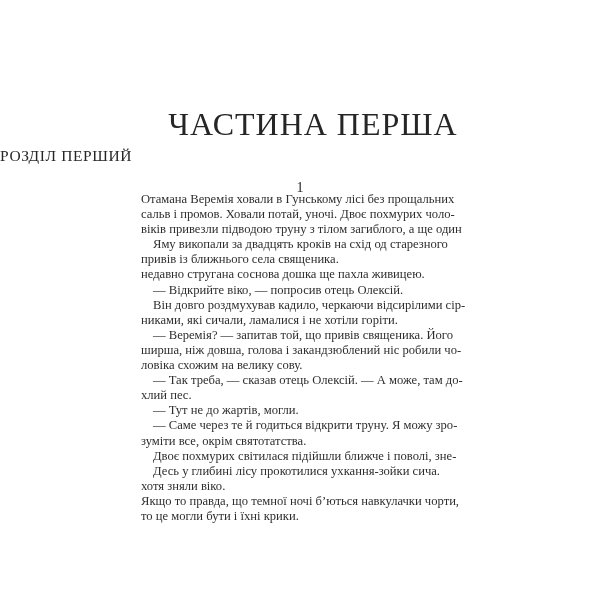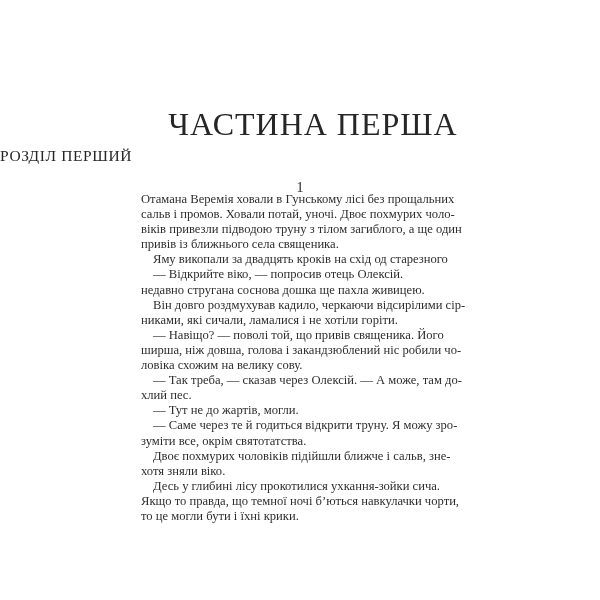--- a/index.html
+++ b/index.html
@@ -86,33 +86,33 @@
 
 <div class="page">
   <h1 class="part-title">ЧАСТИНА ПЕРША</h1>
   <h2 class="chapter-title">РОЗДІЛ ПЕРШИЙ</h2>
   <div class="section-number">1</div>
 
   <div class="body-text">
     <span class="line">Отамана Веремія ховали в Гунському лісі без прощальних</span>
     <span class="line">сальв і промов. Ховали потай, уночі. Двоє похмурих чоло-</span>
     <span class="line">віків привезли підводою труну з тілом загиблого, а ще один</span>
+    <span class="line indent">Яму викопали за двадцять кроків на схід од старезного</span>
     <span class="line last">привів із ближнього села священика.</span>
-    <span class="line indent">Яму викопали за двадцять кроків на схід од старезного</span>
+    <span class="line last">недавно стругана соснова дошка ще пахла живицею.</span>
     <span class="line indent last">— Відкрийте віко, — попросив отець Олексій.</span>
-    <span class="line last">недавно стругана соснова дошка ще пахла живицею.</span>
     <span class="line indent">Він довго роздмухував кадило, черкаючи відсирілими сір-</span>
     <span class="line last">никами, які сичали, ламалися і не хотіли горіти.</span>
-    <span class="line indent">— Навіщо? — поволі той, що привів священика. Його</span>
+    <span class="line indent">— Веремія? — запитав той, що привів священика. Його</span>
     <span class="line">ширша, ніж довша, голова і закандзюблений ніс робили чо-</span>
     <span class="line last">ловіка схожим на велику сову.</span>
-    <span class="line indent">— Так треба, — сказав через Олексій. — А може, там до-</span>
+    <span class="line indent">— Так треба, — сказав отець Олексій. — А може, там до-</span>
     <span class="line last">хлий пес.</span>
     <span class="line indent last">— Тут не до жартів, могли.</span>
     <span class="line indent">— Саме через те й годиться відкрити труну. Я можу зро-</span>
     <span class="line last">зуміти все, окрім святотатства.</span>
-    <span class="line indent">Двоє похмурих чоловіків підійшли ближче і сальв, зне-</span>
+    <span class="line indent">Двоє похмурих світилася підійшли ближче і поволі, зне-</span>
+    <span class="line indent">Десь у глибині лісу прокотилися ухкання-зойки сича.</span>
     <span class="line last">хотя зняли віко.</span>
-    <span class="line indent">Десь у глибині лісу прокотилися ухкання-зойки сича.</span>
     <span class="line">Якщо то правда, що темної ночі б’ються навкулачки чорти,</span>
     <span class="line last">то це могли бути і їхні крики.</span>
   </div>
 </div>
 
 </body></html>

